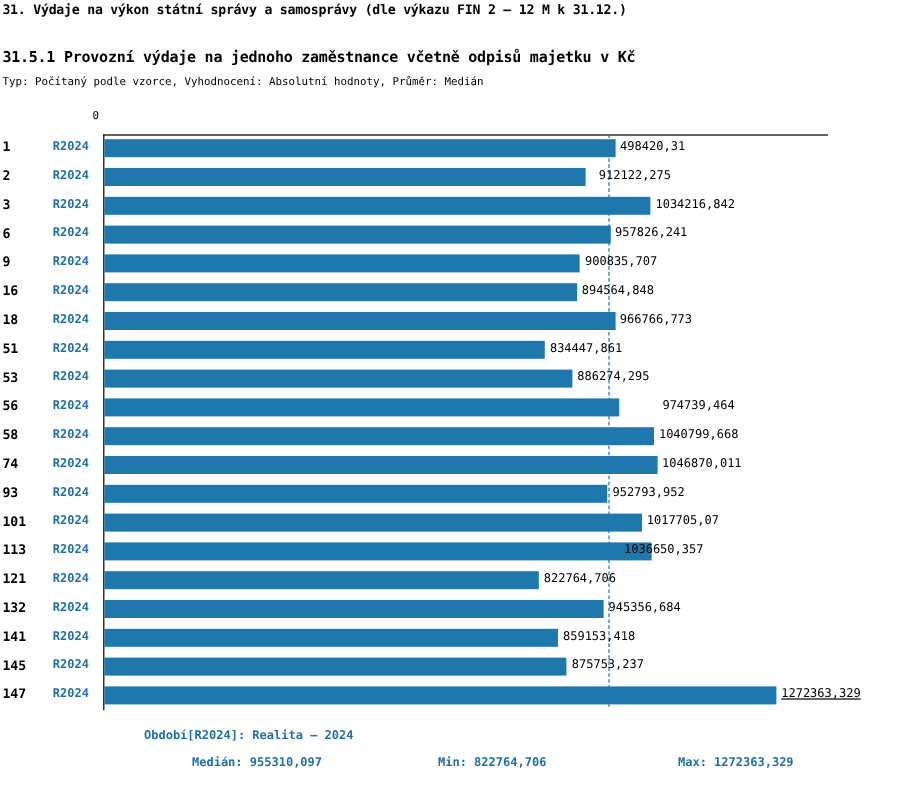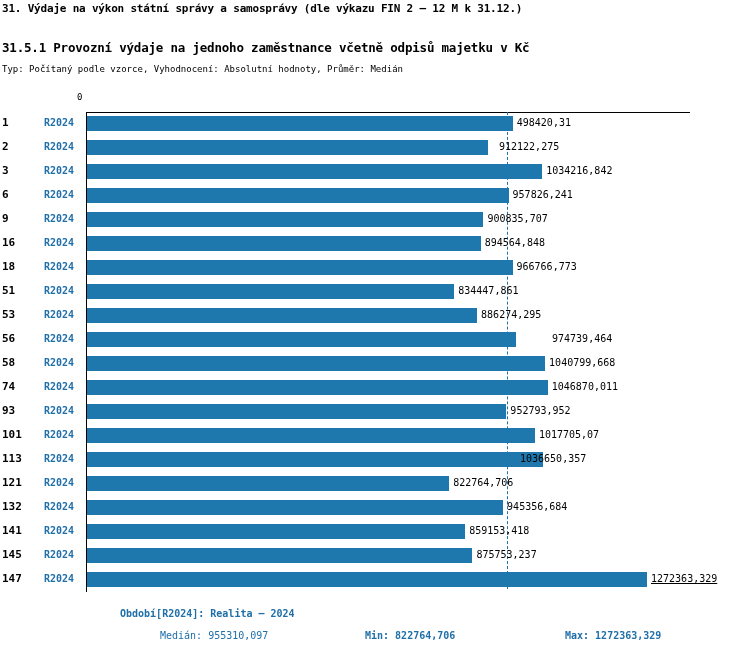--- a/index.html
+++ b/index.html
@@ -138,21 +138,21 @@
     font-size: 10px;
     color: #1f6fa8;
     font-weight: bold;
   }
   .legend-median {
     position: absolute;
     left: 80px;
     top: 30px;
     font-size: 10px;
     color: #1f6fa8;
-    font-weight: normal;
+    font-weight: bold;
     padding-left: 40px;
   }
   .legend-min {
     position: absolute;
     left: 325px;
     top: 30px;
     font-size: 10px;
     color: #1f6fa8;
     font-weight: bold;
   }

